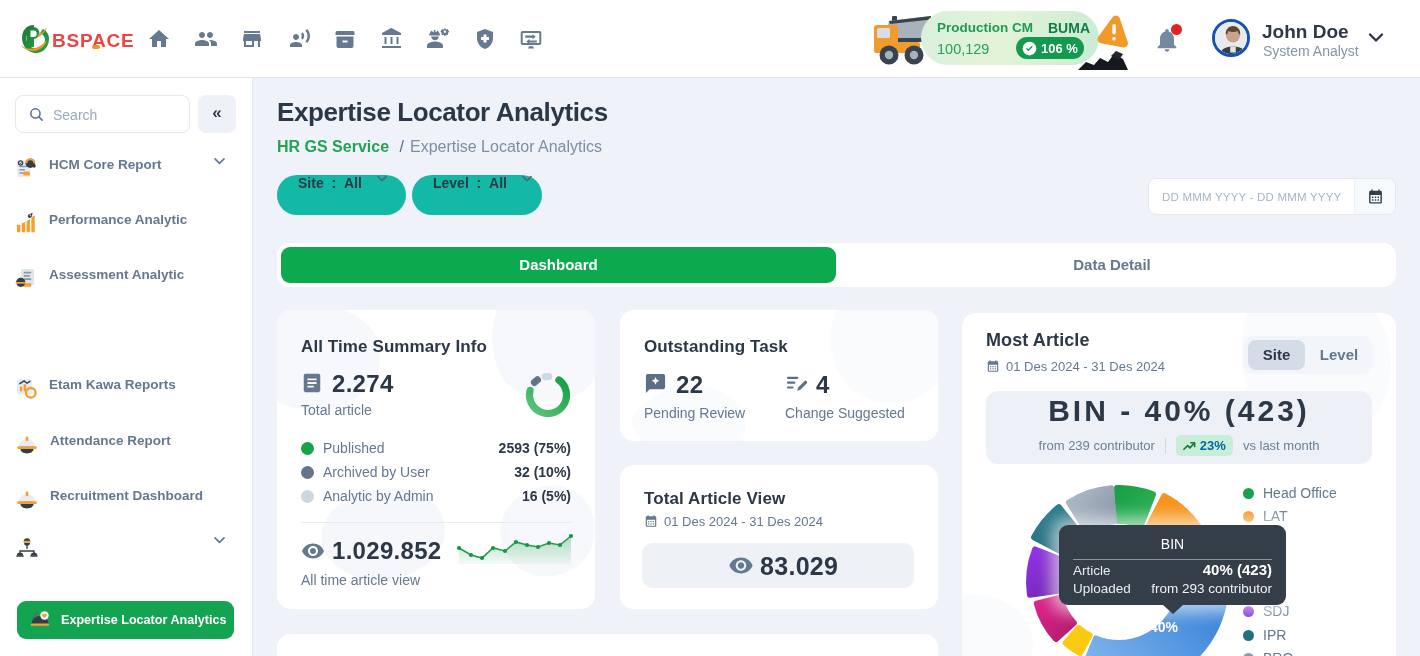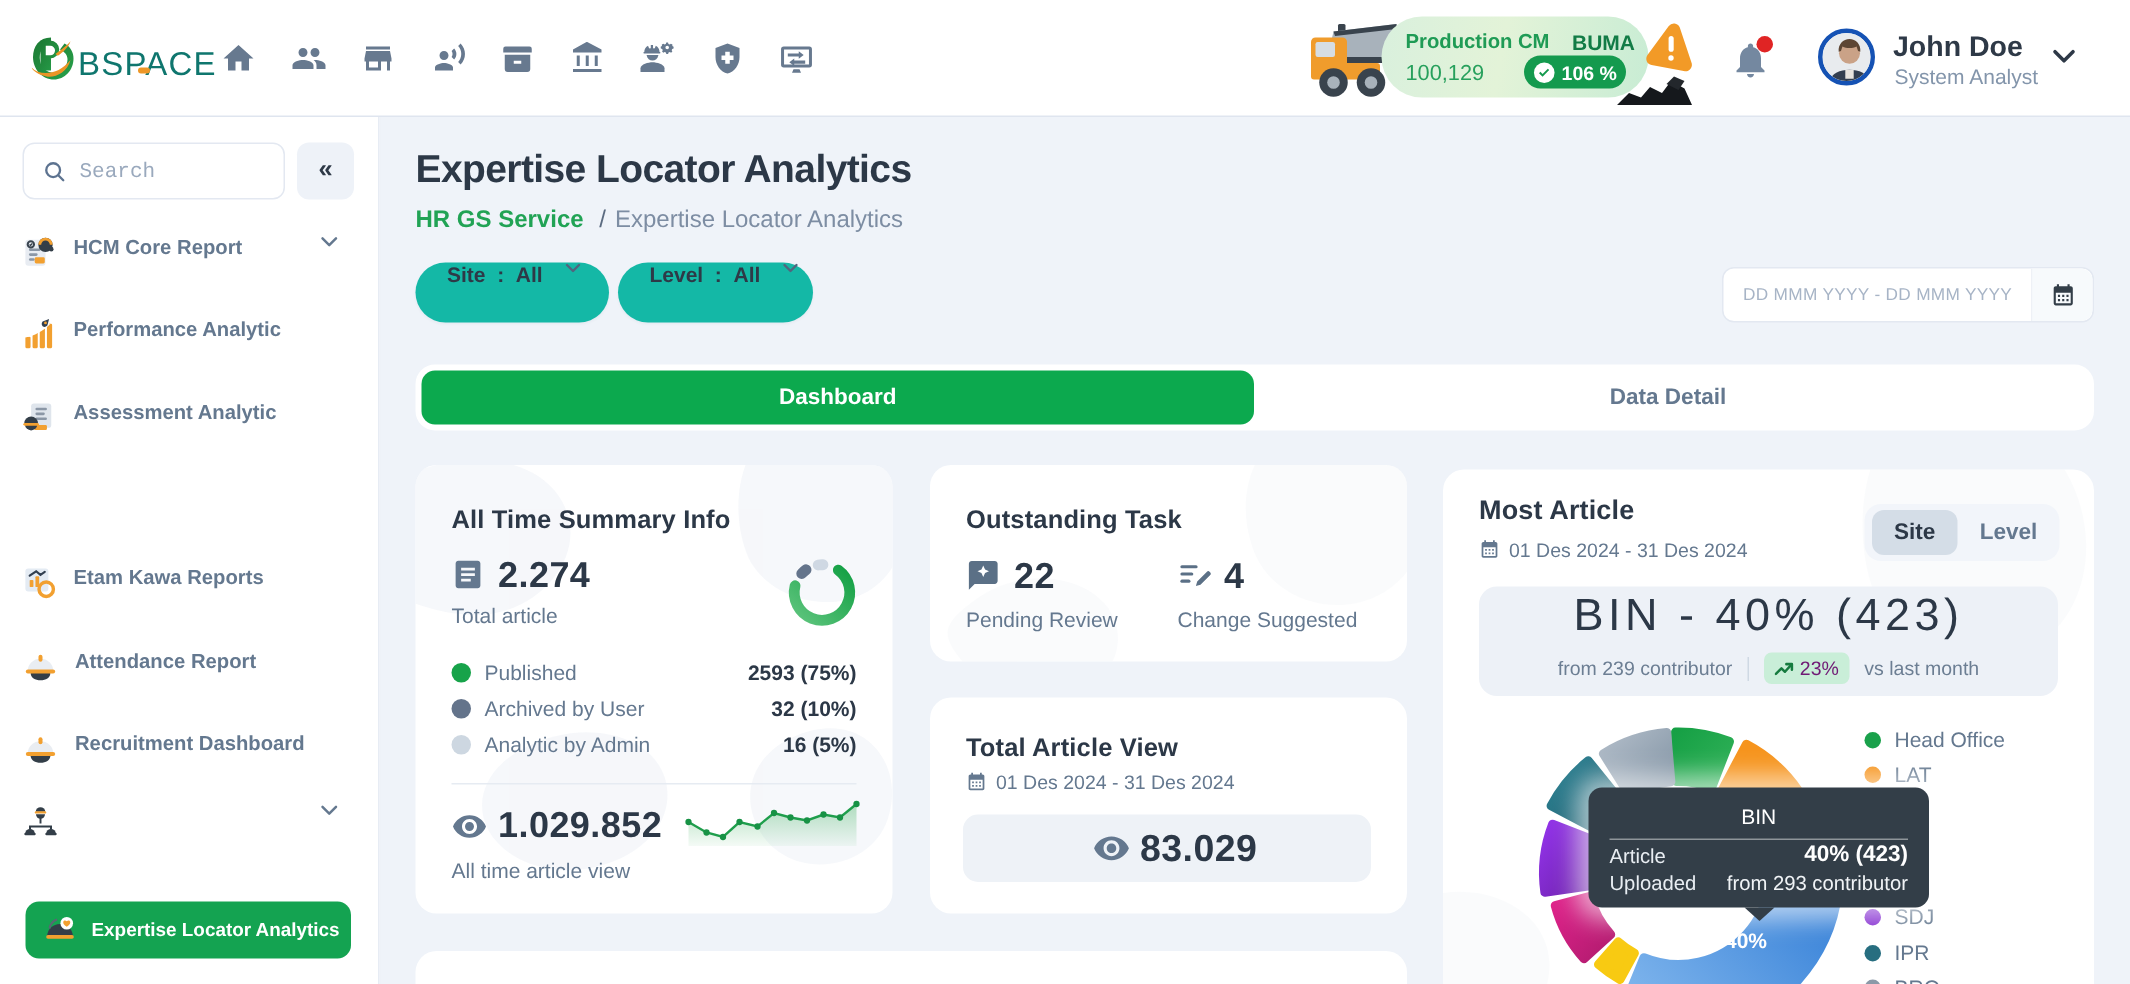--- a/index.html
+++ b/index.html
@@ -1,20 +1,20 @@
 <!DOCTYPE html>
 <html><head>
 <meta charset="utf-8">
 <style>
 * { margin:0; padding:0; box-sizing:border-box; }
 html,body { width:1420px; height:656px; overflow:hidden; font-family:"Liberation Sans", sans-serif; background:#eef2f8; }
 
 #topbar { position:absolute; left:0; top:0; width:1420px; height:78px; background:#ffffff; border-bottom:1px solid #dfe5ef; z-index:30; }
 #logo { position:absolute; left:21px; top:24px; }
-#logotext { position:absolute; left:52px; top:30px; font-size:22px; font-weight:normal; color:#0f766e; letter-spacing:0.8px; }
+#logotext { position:absolute; left:52px; top:30px; font-size:19px; font-weight:bold; color:#ef4444; letter-spacing:0.8px; }
 #logotext .adot { position:absolute; left:40px; top:15px; width:8px; height:4px; background:#ee9727; border-radius:2px; }
 .navicons { position:absolute; left:147px; top:27px; display:flex; gap:22.5px; }
 .navicons svg { width:24px; height:24px; fill:#67798f; }
 
 #prodpill { position:absolute; left:921px; top:11px; width:178px; height:54px; border-radius:27px; background:linear-gradient(100deg,#d9f0dd 0%,#e3f3d8 45%,#c8ecd4 100%); }
 #prodtitle { position:absolute; left:937px; top:20px; font-size:13.5px; font-weight:bold; color:#1f9b55; }
 #prodbuma { position:absolute; left:1048px; top:20px; font-size:14px; font-weight:bold; color:#127c46; }
 #prodnum { position:absolute; left:937px; top:41px; font-size:14.5px; color:#27a05c; }
 #prodbadge { position:absolute; left:1016px; top:37px; width:68px; height:22px; background:#149a4e; border-radius:11px; color:#fff; font-size:13px; font-weight:bold; display:flex; align-items:center; justify-content:center; gap:4px; }
 #warntri { position:absolute; left:1094px; top:14px; }
@@ -24,21 +24,21 @@
 #bell { position:absolute; left:1153px; top:26px; }
 #belldot { position:absolute; left:1171px; top:24px; width:11px; height:11px; background:#e02424; border-radius:50%; }
 
 #avatar { position:absolute; left:1212px; top:19px; width:38px; height:38px; border-radius:50%; border:3px solid #1552b4; overflow:hidden; background:#e9edf1; }
 #uname { position:absolute; left:1262px; top:21px; font-size:19px; font-weight:bold; color:#2e3947; }
 #urole { position:absolute; left:1263px; top:43px; font-size:14px; color:#8395ab; }
 #uchev { position:absolute; left:1368px; top:32px; }
 
 #sidebar { position:absolute; left:0; top:78px; width:253px; height:578px; background:#ffffff; border-right:1px solid #e7ecf4; z-index:20; }
 #searchbox { position:absolute; left:15px; top:17px; width:175px; height:38px; border:1px solid #e3e8f1; border-radius:8px; background:#fff; }
-#searchbox span { position:absolute; left:37px; top:11px; font-size:14px; color:#9aa9bd;font-family:Liberation Mono, monospace; }
+#searchbox span { position:absolute; left:37px; top:11px; font-size:14px; color:#9aa9bd; }
 #collbtn { position:absolute; left:198px; top:17px; width:38px; height:38px; background:#eef2f8; border-radius:8px; color:#2e3947; font-size:17px; font-weight:bold; text-align:center; line-height:36px; }
 .mitem { position:absolute; left:15px; width:225px; height:24px; display:flex; }
 .mitem .lbl { margin-left:11px; font-size:13.5px; font-weight:bold; color:#64788f; }
 .mitem .chev { position:absolute; right:14px; }
 #mactive { position:absolute; left:17px; top:523px; width:217px; height:38px; background:#14a351; border-radius:9px; display:flex; align-items:center; }
 #mactive .lbl { margin-left:9px; font-size:12.6px; font-weight:bold; color:#ffffff; white-space:nowrap; }
 
 #main { position:absolute; left:254px; top:78px; width:1166px; height:578px; background:#eff3f9; }
 h1 { position:absolute; left:23px; top:19px; font-size:26px; font-weight:bold; color:#2c3847; letter-spacing:-0.4px; }
 #crumb { position:absolute; left:23px; top:60px; font-size:16px; font-weight:bold; color:#21a355; }
@@ -438,30 +438,30 @@
     </svg>
     <div class="ctitle" style="left:24px;top:17px;font-size:18px">Most Article</div>
     <svg style="position:absolute;left:24px;top:46px" width="14" height="14" viewBox="0 0 24 24">
         <path fill="#64788f" d="M19 4h-1V2h-2v2H8V2H6v2H5c-1.11 0-2 .9-2 2v14c0 1.1.89 2 2 2h14c1.1 0 2-.9 2-2V6c0-1.1-.9-2-2-2zm0 16H5V10h14v10zM9 14H7v-2h2v2zm4 0h-2v-2h2v2zm4 0h-2v-2h2v2zm-8 4H7v-2h2v2zm4 0h-2v-2h2v2zm4 0h-2v-2h2v2z"></path>
       </svg>
     <div style="position:absolute;left:44px;top:46px;font-size:13px;color:#64788f">01 Des 2024 - 31 Des 2024</div>
     <div style="position:absolute;left:281px;top:23px;width:130px;height:38px;background:#f2f5fa;border-radius:11px"></div>
     <div style="position:absolute;left:286px;top:27px;width:57px;height:30px;background:#d4dde7;border-radius:8px;text-align:center;line-height:30px;font-size:15px;font-weight:bold;color:#2c3847">Site</div>
     <div style="position:absolute;left:348px;top:27px;width:58px;height:30px;text-align:center;line-height:30px;font-size:15px;font-weight:bold;color:#64788f">Level</div>
     <div style="position:absolute;left:24px;top:78px;width:386px;height:73px;background:#edf1f7;border-radius:12px"></div>
-    <div style="position:absolute;left:24px;top:81px;width:386px;text-align:center;font-size:30px;font-weight:normal;color:#2c3847;letter-spacing:3px">BIN - 40% (423)</div>
+    <div style="position:absolute;left:24px;top:81px;width:386px;text-align:center;font-size:30px;font-weight:bold;color:#2c3847;letter-spacing:3px">BIN - 40% (423)</div>
     <div style="position:absolute;left:24px;top:122px;width:386px;display:flex;align-items:center;justify-content:center;gap:10px">
       <span style="font-size:13px;color:#6c7e93">from 239 contributor</span>
       <span style="width:1px;height:16px;background:#cfd9e4"></span>
       <span style="background:#c9eed8;border-radius:5px;height:21px;display:flex;align-items:center;padding:0 7px;gap:4px">
           <svg width="13" height="10" viewBox="0 0 14 10">
             <path d="M1 8.5 L5 4.5 L7.5 7 L12 2" fill="none" stroke="#167b3f" stroke-width="1.8" stroke-linecap="round" stroke-linejoin="round"></path>
             <path d="M8.5 1.5 h4 v4" fill="none" stroke="#167b3f" stroke-width="1.8" stroke-linecap="round" stroke-linejoin="round"></path>
           </svg>
-          <span style="font-size:13px;font-weight:normal;color:#701a75">23%</span>
+          <span style="font-size:13px;font-weight:bold;color:#0369a1">23%</span>
         </span>
       <span style="font-size:13px;color:#6c7e93">vs last month</span>
     </div>
     <svg id="rose" style="position:absolute;left:0px;top:152px" width="340" height="269" viewBox="0 0 340 269">
       <defs>
         <linearGradient id="gBlue" x1="0" y1="1" x2="1" y2="0">
             <stop offset="0" stop-color="#8abdf0"></stop>
             <stop offset="1" stop-color="#1e6fd0"></stop>
           </linearGradient>
         <linearGradient id="gGreen" x1="0" y1="0" x2="1" y2="1">

